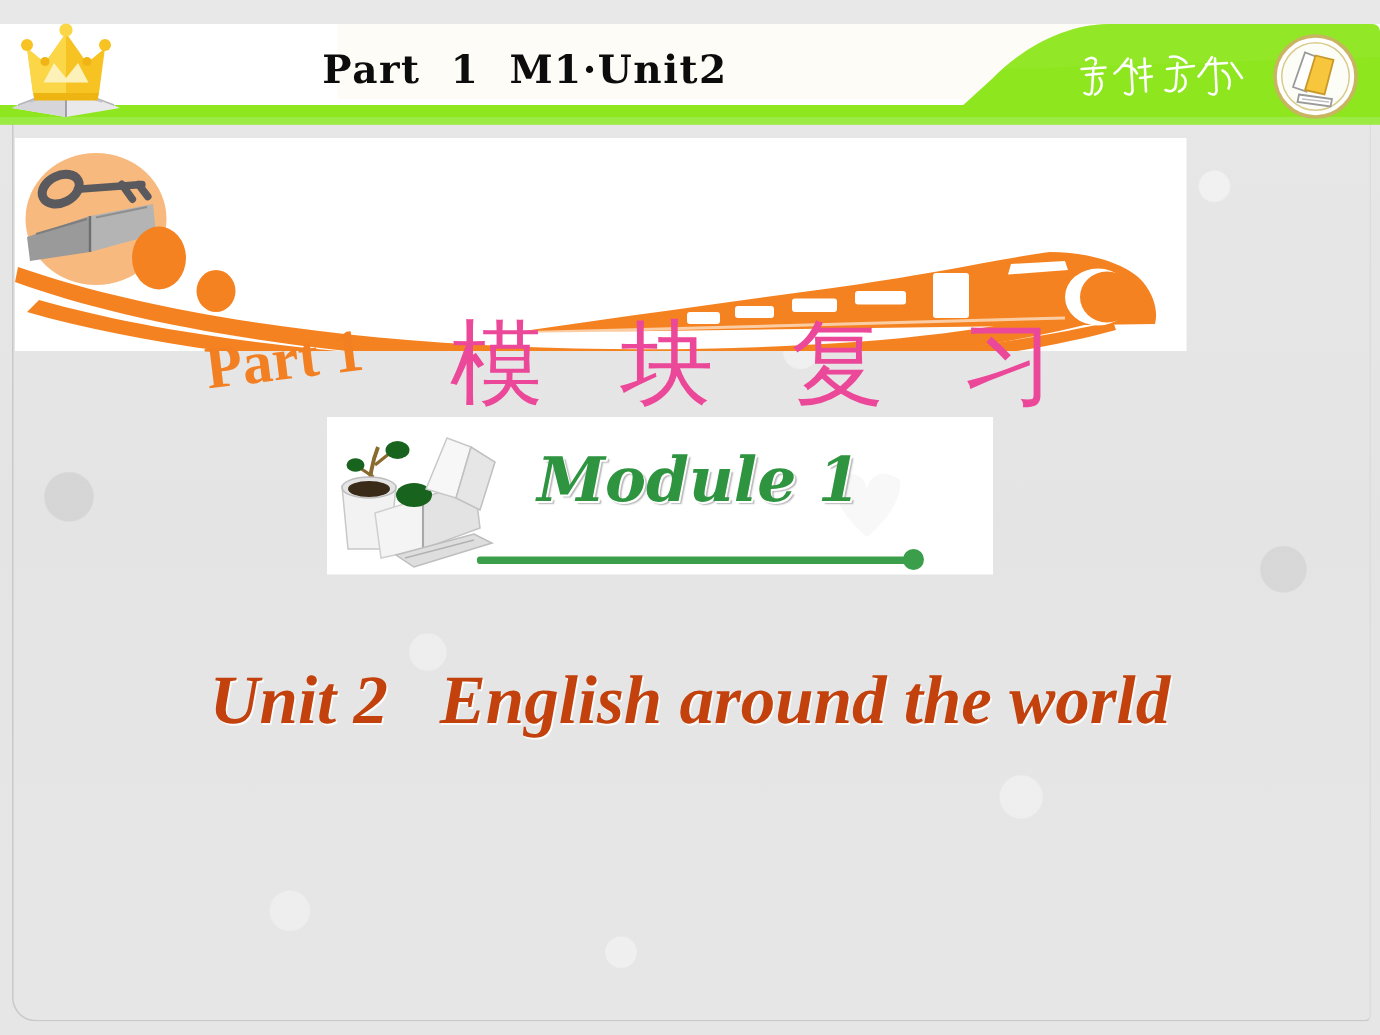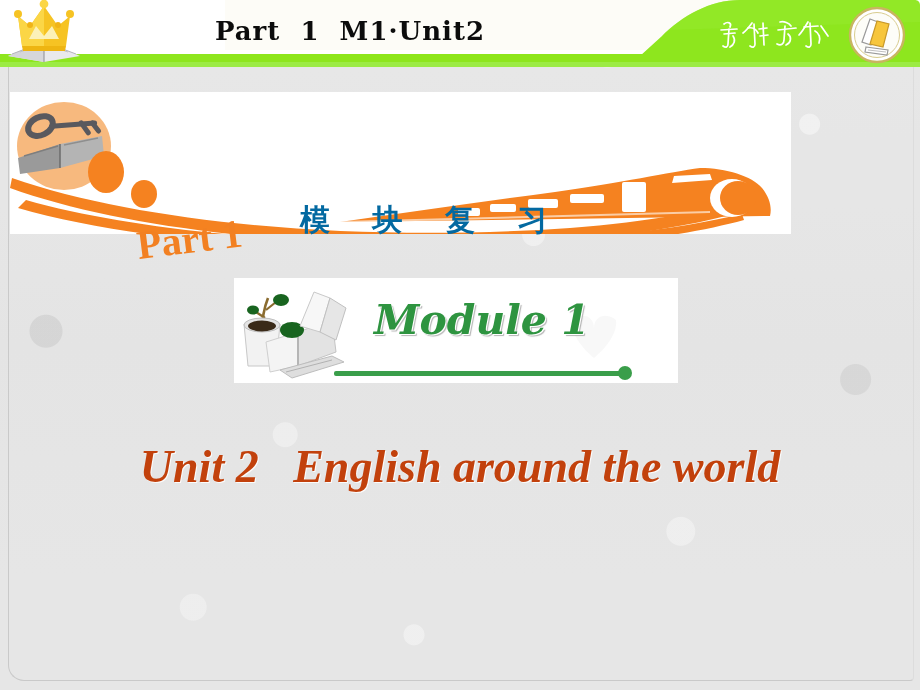--- a/index.html
+++ b/index.html
@@ -53,21 +53,21 @@
     border-bottom: 1px solid #c9c9c9;
     border-right: 1px solid #dcdcdc;
     border-bottom-left-radius: 16px;
     border-bottom-right-radius: 4px;
     pointer-events: none;
   }
 
   
   .header {
     position: absolute;
-    left: 0; top: 0;
+    left: 0; top: 16px;
     width: 808px;
     height: 68px;
   }
   .header-white {
     position: absolute;
     left: 0; top: 0;
     width: 920px; height: 55px;
     background: #ffffff;
   }
   .header-paper-tint {
@@ -154,31 +154,31 @@
     font-weight: bold;
     font-style: normal;
     font-size: 40px;
     color: #f28022;
     white-space: pre;
   }
   .banner-cn {
     position: absolute;
     left: 290px; top: 108px;
     font-family: "DejaVu Serif", "Liberation Serif", serif;
-    font-weight: bold;
-    font-size: 30px;
+    font-weight: normal;
+    font-size: 62px;
     letter-spacing: 16px;
-    color: #0369a1;
+    color: #ec4899;
     white-space: pre;
   }
 
   
   .module-card {
     position: absolute;
-    left: 234px; top: 278px;
+    left: 218px; top: 278px;
     width: 444px; height: 105px;
     background: #ffffff;
   }
   .module-icon {
     position: absolute;
     left: 2px; top: 2px;
     width: 116px; height: 100px;
   }
   .module-title {
     position: absolute;

